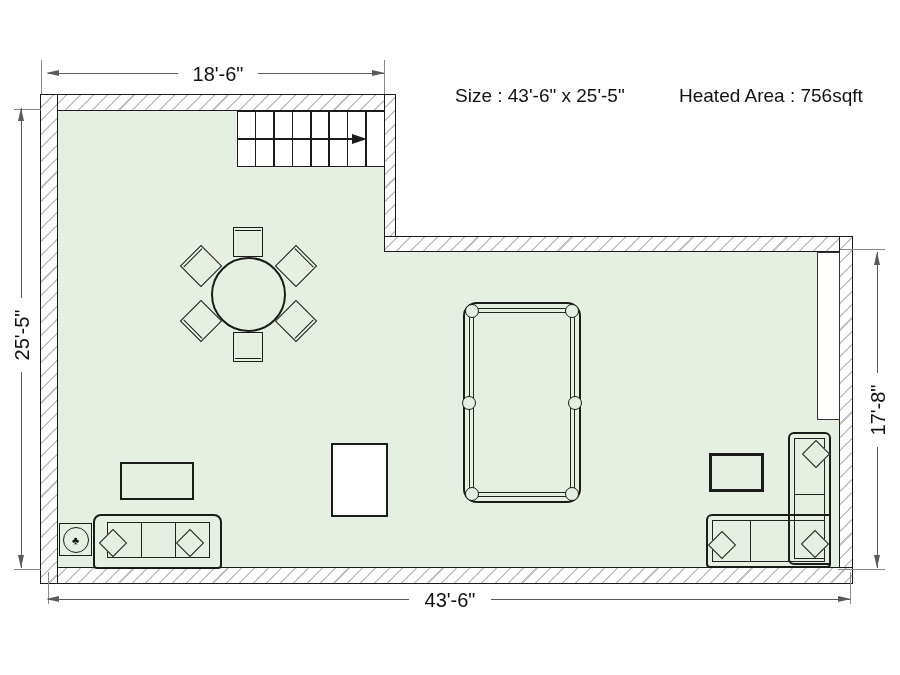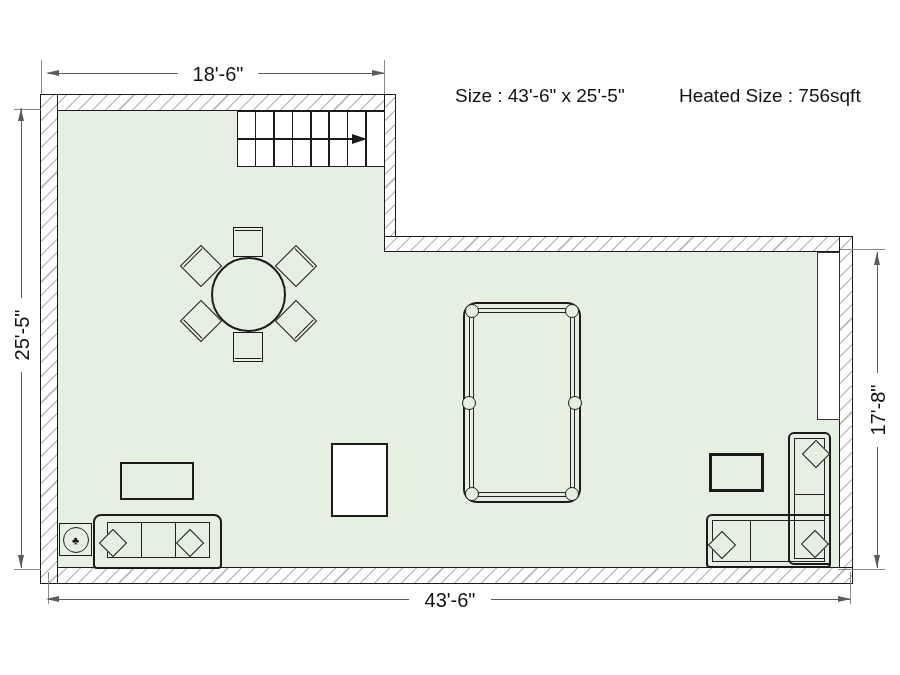--- a/index.html
+++ b/index.html
@@ -54,21 +54,21 @@
   .hdr{z-index:7;font-size:19px;line-height:22px;white-space:nowrap;color:#111;}
   .lamp-circle{inset:2.5px;border:1.5px solid var(--line);border-radius:50%;background:transparent;text-align:center;font-size:11px;line-height:24px;}
   .whitebox{background:#fff;}
 </style>
 </head>
 <body>
 
 <div id="canvas">
 
   <div class="hdr" style="left:455px;top:85px;">Size : 43'-6" x 25'-5"</div>
-  <div class="hdr" style="left:679px;top:85px;">Heated Size : 756sqft</div>
+  <div class="hdr" style="left:679px;top:85px;">Heated Area : 756sqft</div>
 
   <div class="floor" style="left:42px;top:96px;width:344px;height:471px;"></div>
   <div class="floor" style="left:386px;top:238px;width:465px;height:329px;"></div>
 
   <div class="stairs" style="left:237px;top:111px;width:149px;height:56px;"></div>
   <div class="stair-mid" style="left:238px;top:138px;width:116px;"></div>
   <div class="stair-arrow" style="left:352px;top:134px;"></div>
 
   <div class="wall" style="left:40px;top:94px;width:356px;height:17px;"></div>
   <div class="wall" style="left:384px;top:94px;width:12px;height:158px;"></div>

